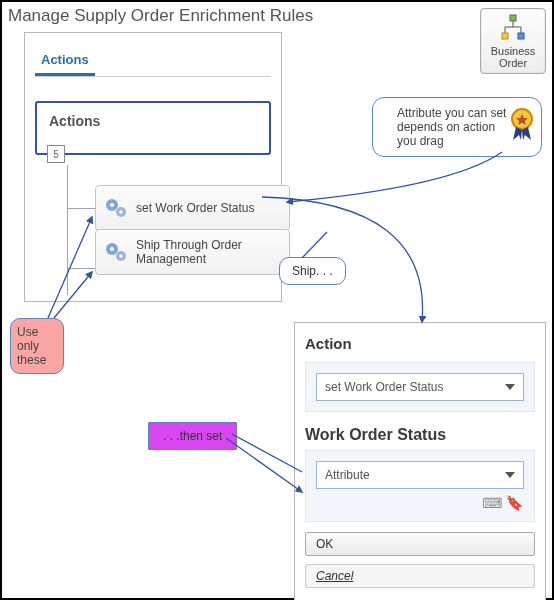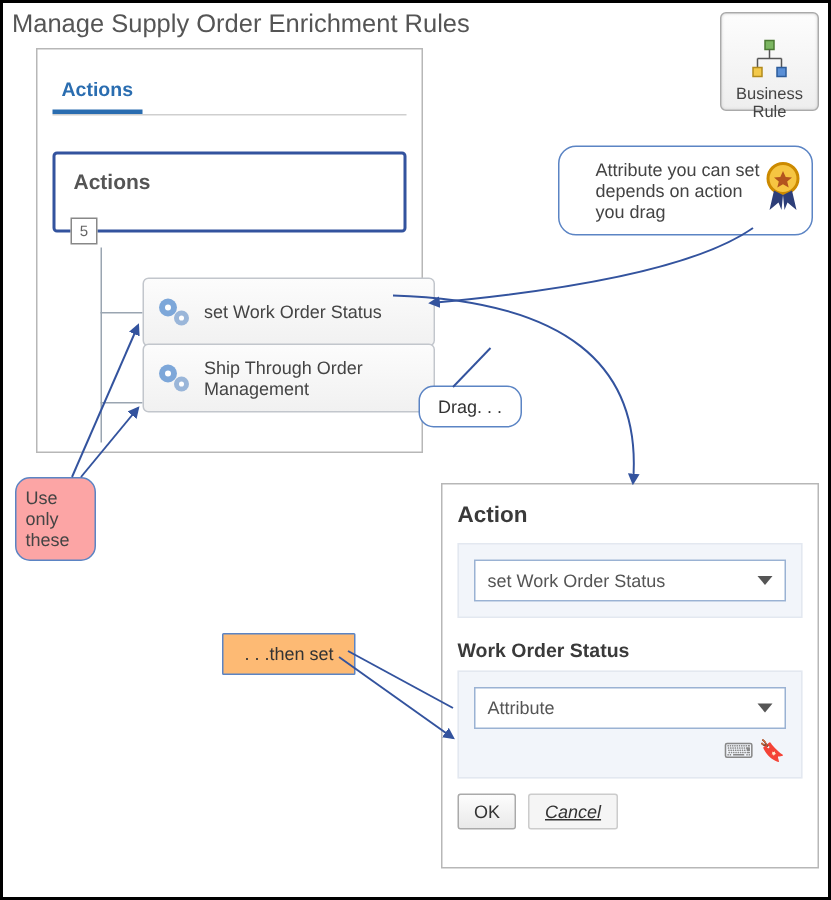--- a/index.html
+++ b/index.html
@@ -28,21 +28,21 @@
     position: absolute;
     right: 6px;
     top: 6px;
     width: 66px;
     height: 66px;
     border: 1px solid #aaa;
     border-radius: 4px;
     background: linear-gradient(#fdfdfd,#eee);
     box-shadow: inset 0 0 2px #ccc;
     text-align: center;
-    padding-top: 16px;
+    padding-top: 4px;
     font-size: 11px;
     line-height: 1.1;
     color: #444;
   }
   .biz-rule svg { display:block; margin: 0 auto 2px auto; }
 
   
   .attr-callout {
     position: absolute;
     left: 370px;
@@ -171,21 +171,21 @@
     font-size: 12px;
   }
 
   
   .then-set {
     position: absolute;
     left: 146px;
     top: 420px;
     border: 1px solid #5b84c4;
     border-radius: 1px;
-    background: #fdba74;
+    background: #d946ef;
     padding: 6px 14px;
     font-size: 12px;
   }
 
   
   .dest-panel {
     position: absolute;
     left: 292px;
     top: 320px;
     width: 252px;
@@ -193,21 +193,21 @@
     background: #fff;
     padding: 10px 10px 25px 10px;
   }
   .dest-heading {
     font-size: 15px;
     font-weight: bold;
     color: #3a3a3a;
     margin: 2px 0 10px 0;
   }
   .dest-sub {
-    font-size: 13px;
+    font-size: 16px;
     font-weight: bold;
     color: #3a3a3a;
     margin: 14px 0 6px 0;
   }
   .field-block {
     background: #f2f5fa;
     border: 1px solid #e3e8f0;
     padding: 10px;
   }
   .select-mimic {
@@ -233,20 +233,21 @@
     justify-content:flex-end;
     gap:4px;
     margin-top:6px;
     font-size:14px;
     color:#888;
   }
   .btn-row {
     margin-top: 10px;
     display: flex;
     gap: 8px;
+    flex-direction: column;
   }
   .btn {
     border: 1px solid #aaa;
     background: linear-gradient(#fdfdfd,#e9e9e9);
     padding: 4px 10px;
     font-size: 12px;
     border-radius: 2px;
   }
   .btn.cancel { text-decoration: underline; border:1px solid #ccc; background:#f5f5f5;font-style:italic;}
 
@@ -263,21 +264,21 @@
     <svg width="30" height="30" viewBox="0 0 30 30">
       <rect x="12" y="2" width="6" height="6" fill="#7bb661" stroke="#4b7a33"></rect>
       <line x1="15" y1="8" x2="15" y2="14" stroke="#555"></line>
       <line x1="7" y1="14" x2="23" y2="14" stroke="#555"></line>
       <line x1="7" y1="14" x2="7" y2="20" stroke="#555"></line>
       <line x1="23" y1="14" x2="23" y2="20" stroke="#555"></line>
       <rect x="4" y="20" width="6" height="6" fill="#f3c94a" stroke="#b28b1d"></rect>
       <rect x="20" y="20" width="6" height="6" fill="#5a8fd6" stroke="#2d5c9a"></rect>
     </svg>
     <span>Business</span><br>
-    <span>Rule</span>
+    <span>Order</span>
   </div>
 
   <div class="attr-callout">
     <span>Attribute you can set depends on action you drag</span>
     <svg class="ribbon" width="26" height="34" viewBox="0 0 26 34">
       <circle cx="13" cy="11" r="10" fill="#f6c542" stroke="#cc8a00" stroke-width="2"></circle>
       <polygon points="13,6 14.8,10 19,10.3 15.8,13 16.8,17 13,14.8 9.2,17 10.2,13 7,10.3 11.2,10" fill="#b3541e"></polygon>
       <path d="M7 19 L4 32 L10 27 L12 32 L13 22 Z" fill="#2d3e78"></path>
       <path d="M19 19 L22 32 L16 27 L14 32 L13 22 Z" fill="#2d3e78"></path>
     </svg>
@@ -315,21 +316,21 @@
       </svg>
       <span>Ship Through Order Management</span>
     </div>
   </div>
 
   <div class="use-only">
     <span>Use only these</span>
   </div>
 
   <div class="drag-label">
-    <span>Drag. . .</span>
+    <span>Ship. . .</span>
   </div>
 
   <div class="then-set">
     <span>. . .then set</span>
   </div>
 
   <div class="dest-panel">
     <div class="dest-heading">Action</div>
     <div class="field-block">
       <div class="select-mimic">

